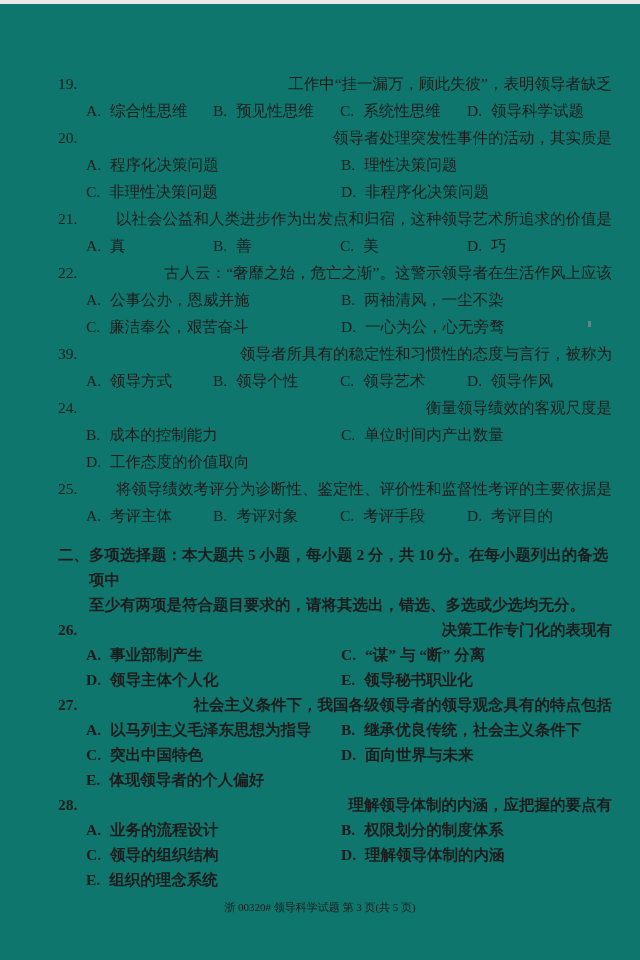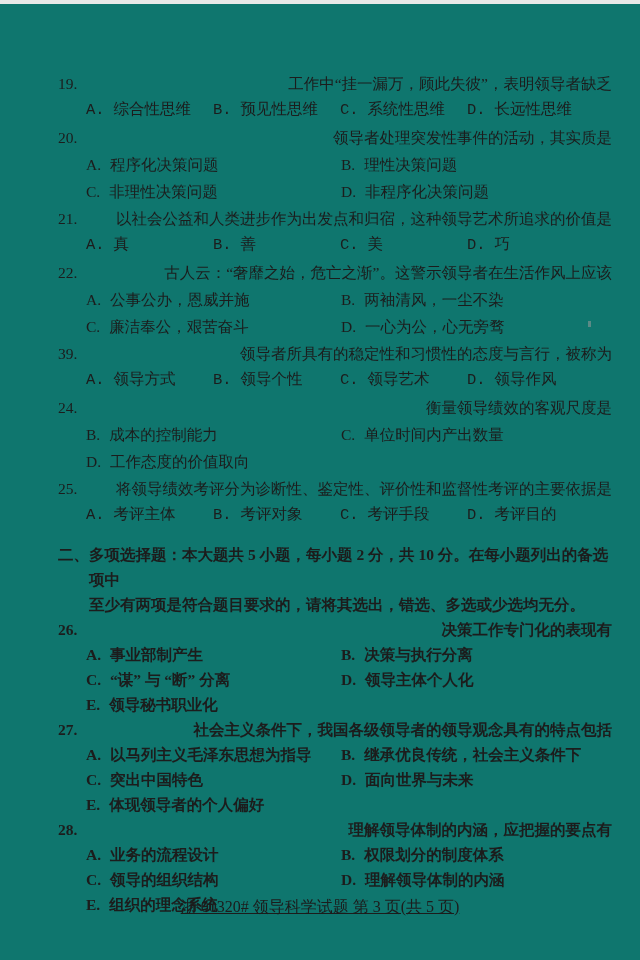--- a/index.html
+++ b/index.html
@@ -21,21 +21,20 @@
   }
   .q { font-size: 15.5px; line-height: 27px; }
   .part2-qs .q { line-height: 25px; font-weight: bold; }
   .stem-row { display: flex; }
   .qnum { flex: 0 0 28px; }
   .stem { flex: 1; text-align: right; }
   .opts { padding-left: 28px; }
   .opts.inline4 {
     display: grid;
     grid-template-columns: 127px 127px 127px 1fr;
-    font-family: Liberation Mono, monospace;
   }
   .opts.grid2 {
     display: grid;
     grid-template-columns: 255px 1fr;
   }
   .opt { white-space: nowrap; }
   .olab { margin-right: 9px; }
   .sec-header {
     display: flex;
     font-weight: bold;
@@ -44,23 +43,22 @@
     margin-top: 13px;
   }
   .sec-marker { flex: 0 0 28px; }
   .sec-lines { flex: 1; }
   .footer {
     position: absolute;
     left: 0;
     right: 0;
     top: 892px;
     text-align: center;
-    font-size: 16px;
+    font-size: 11px;
     line-height: 22px;
-    text-decoration: underline;
   }
   .speck {
     position: absolute;
     left: 588px;
     top: 317px;
     width: 3px;
     height: 6px;
     background: #9a9a9a;
     opacity: 0.55;
   }
@@ -74,21 +72,21 @@
     <div id="part1" class="part1-qs">
         <div class="q">
           <div class="stem-row">
             <span class="qnum">19.</span>
             <span class="stem">工作中“挂一漏万，顾此失彼”，表明领导者缺乏</span>
           </div>
           <div class="opts inline4">
             <div class="opt"><span class="olab">A.</span><span class="otext">综合性思维</span></div>
             <div class="opt"><span class="olab">B.</span><span class="otext">预见性思维</span></div>
             <div class="opt"><span class="olab">C.</span><span class="otext">系统性思维</span></div>
-            <div class="opt"><span class="olab">D.</span><span class="otext">长远性思维</span></div>
+            <div class="opt"><span class="olab">D.</span><span class="otext">领导科学试题</span></div>
           </div>
         </div>
         <div class="q">
           <div class="stem-row">
             <span class="qnum">20.</span>
             <span class="stem">领导者处理突发性事件的活动，其实质是</span>
           </div>
           <div class="opts grid2">
             <div class="opt"><span class="olab">A.</span><span class="otext">程序化决策问题</span></div>
             <div class="opt"><span class="olab">B.</span><span class="otext">理性决策问题</span></div>
@@ -166,21 +164,20 @@
     </div>
 
     <div id="part2" class="part2-qs">
         <div class="q">
           <div class="stem-row">
             <span class="qnum">26.</span>
             <span class="stem">决策工作专门化的表现有</span>
           </div>
           <div class="opts grid2">
             <div class="opt"><span class="olab">A.</span><span class="otext">事业部制产生</span></div>
-            <div class="opt"><span class="olab">B.</span><span class="otext">决策与执行分离</span></div>
             <div class="opt"><span class="olab">C.</span><span class="otext">“谋” 与 “断” 分离</span></div>
             <div class="opt"><span class="olab">D.</span><span class="otext">领导主体个人化</span></div>
             <div class="opt"><span class="olab">E.</span><span class="otext">领导秘书职业化</span></div>
           </div>
         </div>
         <div class="q">
           <div class="stem-row">
             <span class="qnum">27.</span>
             <span class="stem">社会主义条件下，我国各级领导者的领导观念具有的特点包括</span>
           </div>

